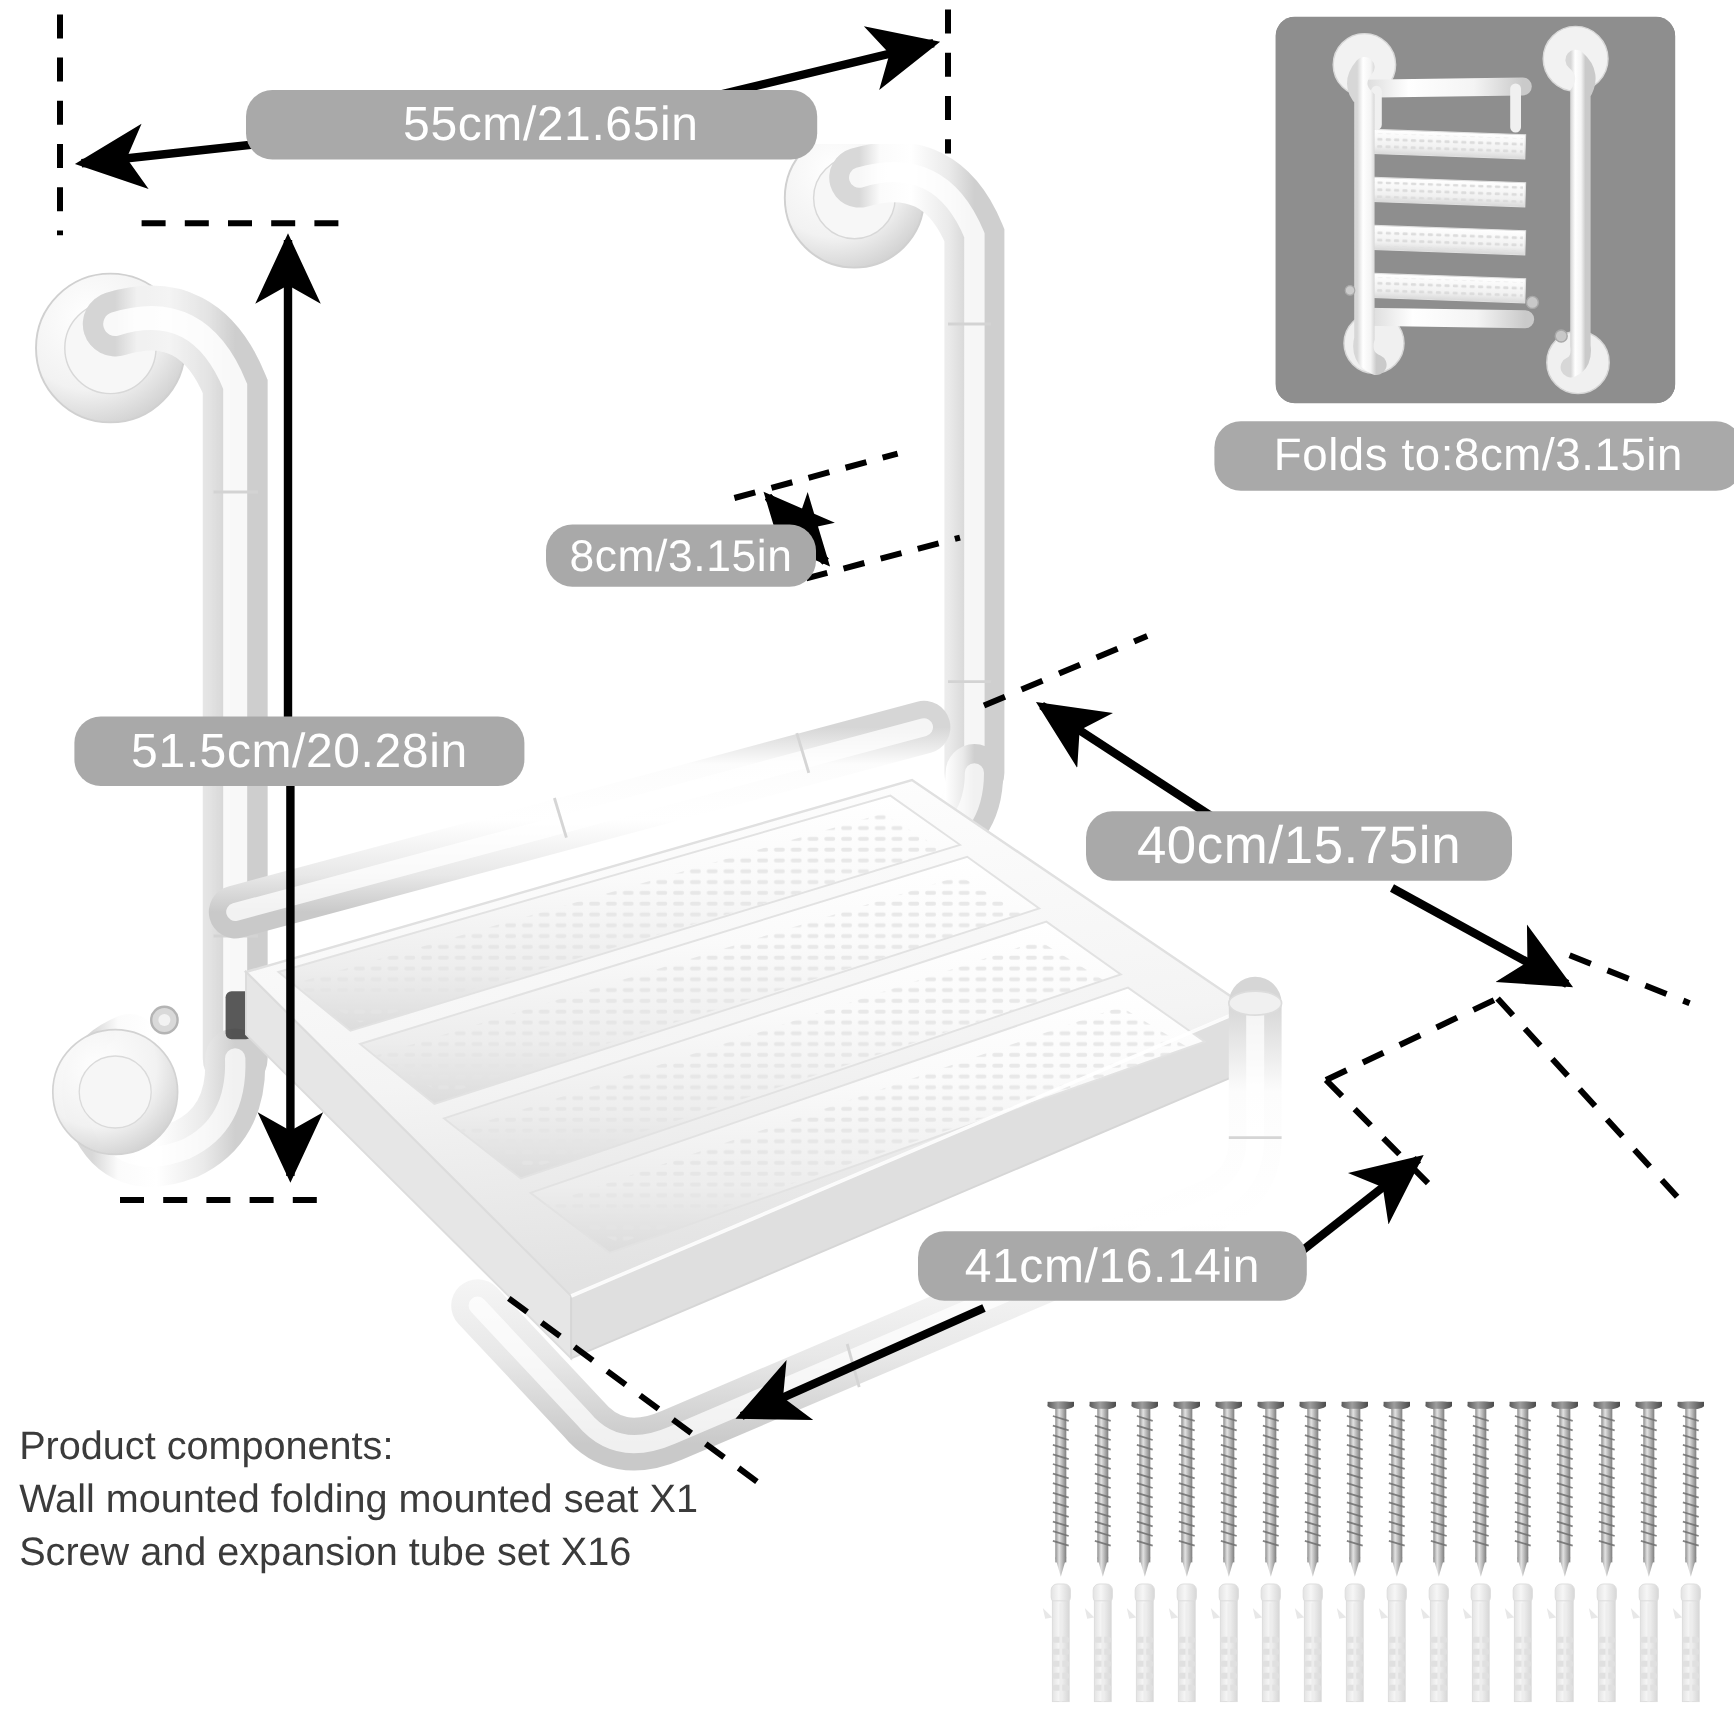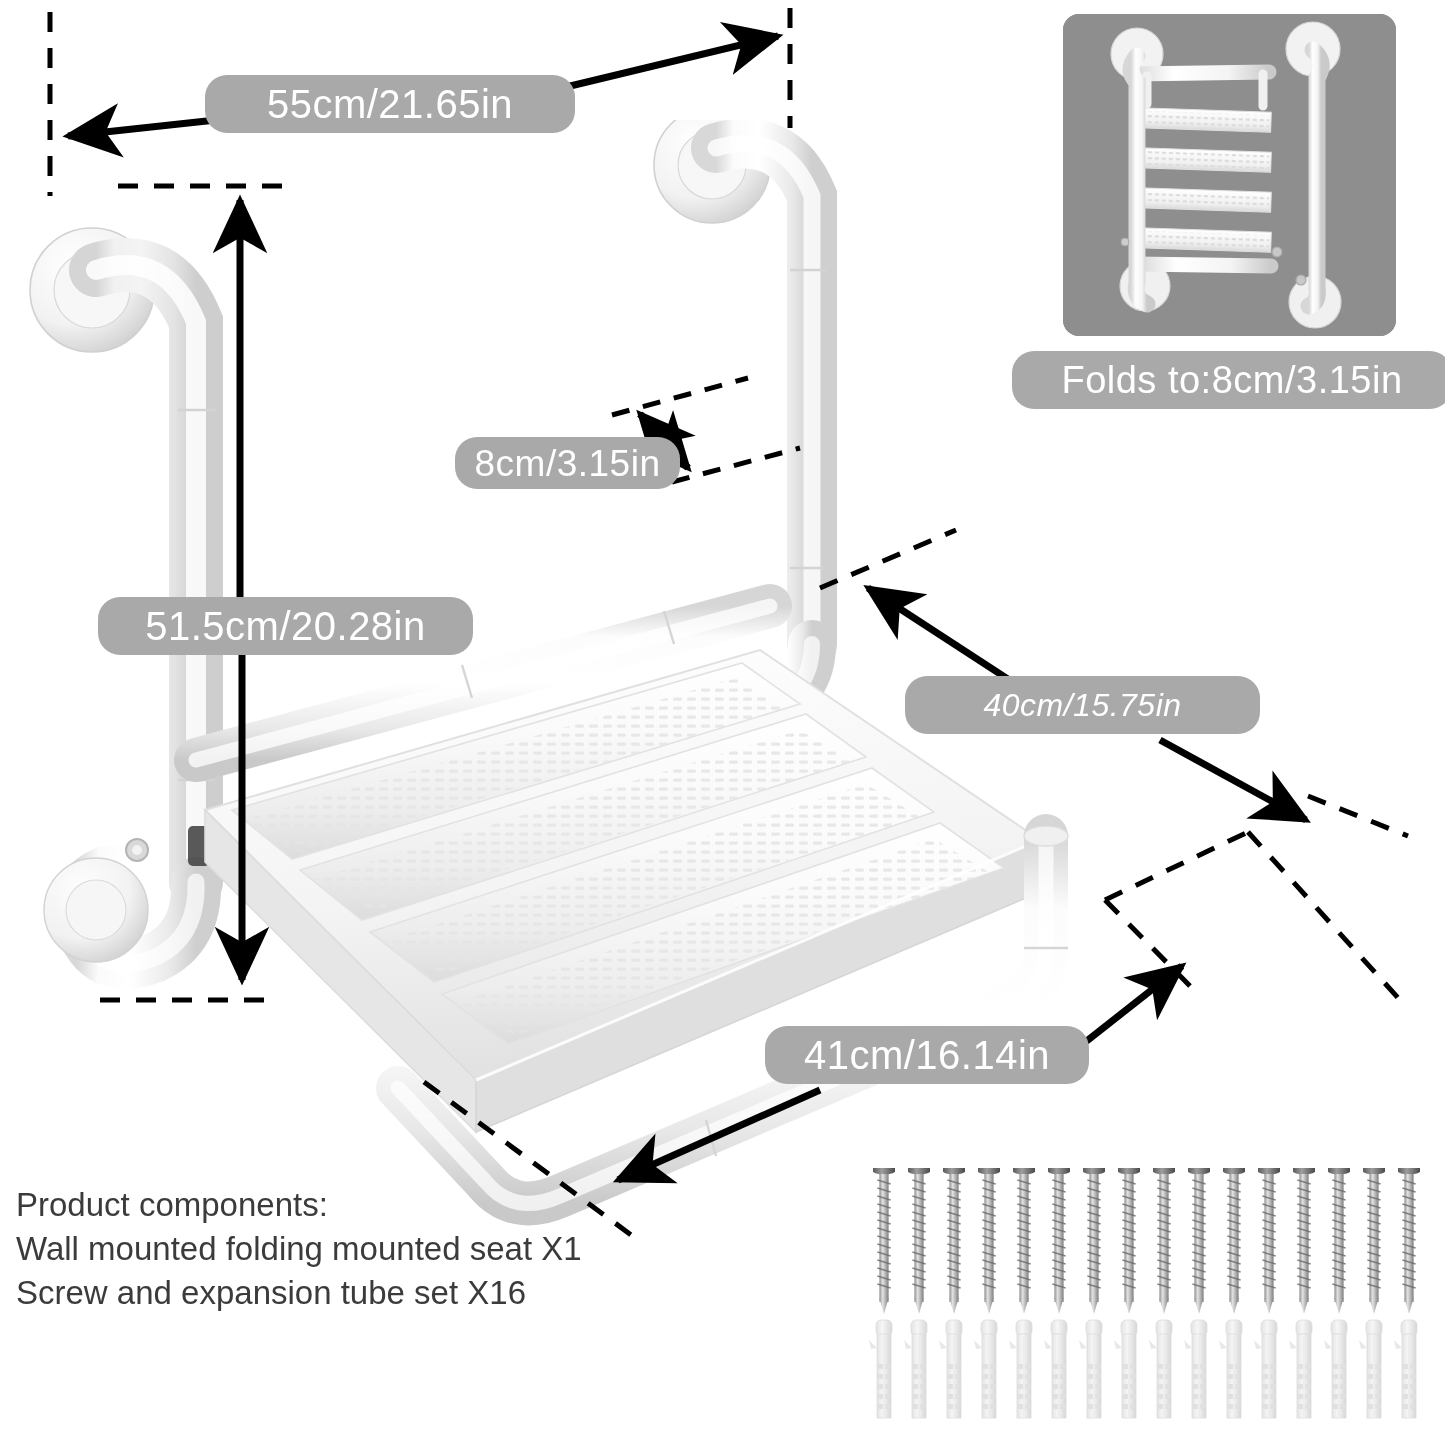--- a/index.html
+++ b/index.html
@@ -19,24 +19,24 @@
     font-family:"Liberation Sans", sans-serif;
     font-weight:400;
     letter-spacing:0.5px;
     display:flex;
     align-items:center;
     justify-content:center;
     white-space:nowrap;
     line-height:1;
     z-index:40;
   }
-  #badge-55{left:205px;top:75px;width:370px;height:58px;font-size:40px;}
-  #badge-515{left:62px;top:597px;width:375px;height:58px;font-size:40px;margin-left:36px;}
+  #badge-55{left:205px;top:75px;width:444px;height:58px;font-size:40px;padding-left:32px;}
+  #badge-515{left:62px;top:597px;width:375px;height:58px;font-size:40px;}
   #badge-8{left:455px;top:437px;width:225px;height:52px;font-size:37px;}
-  #badge-40{left:905px;top:676px;width:355px;height:58px;font-size:32px;font-style:italic;}
+  #badge-40{left:905px;top:676px;width:355px;height:58px;font-size:44px;}
   #badge-41{left:765px;top:1026px;width:324px;height:58px;font-size:40px;}
   #badge-folds{left:1012px;top:351px;width:440px;height:58px;font-size:38px;}
 
   #components-text{
     position:absolute;left:16px;top:1183px;width:870px;
     font-size:33px;line-height:1.33;color:#3b3b3b;
     font-family:"Liberation Sans", sans-serif;
     z-index:30;
   }
   #components-text div{white-space:nowrap;}

